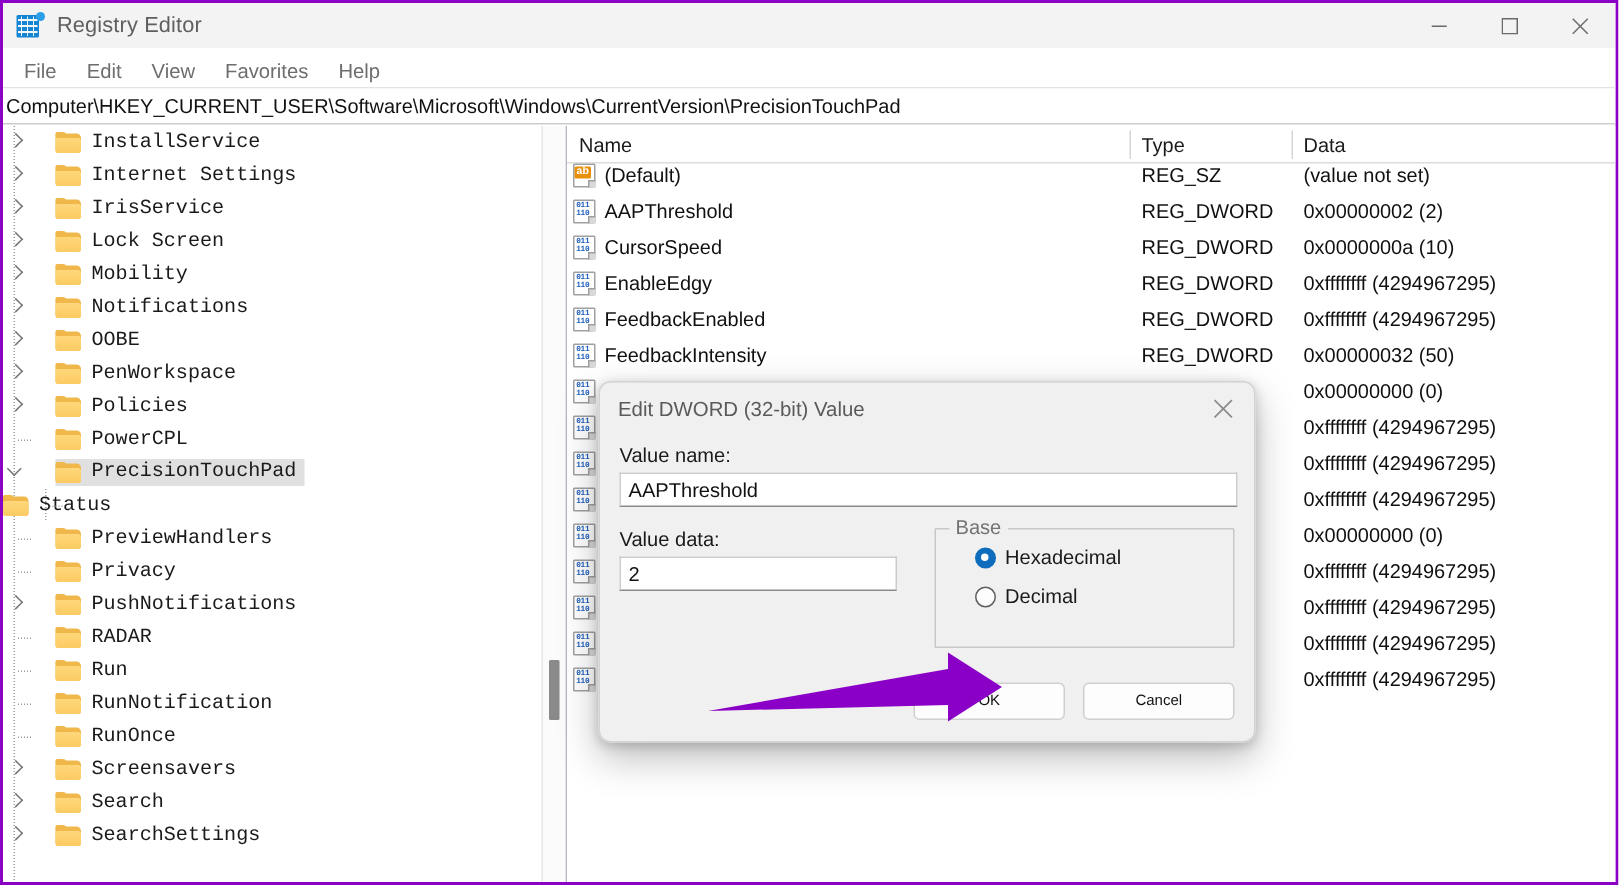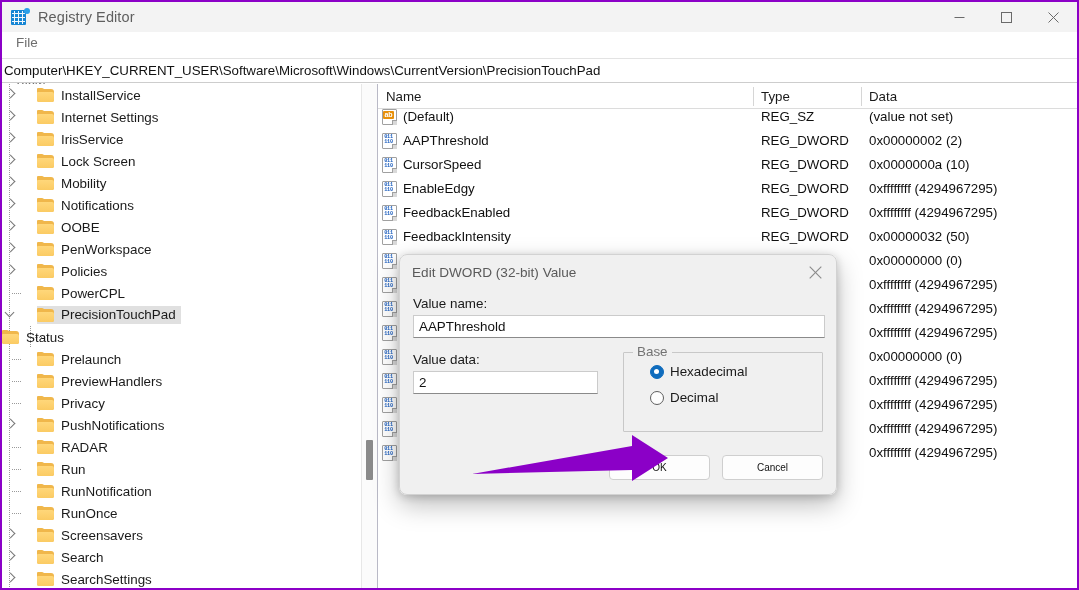--- a/index.html
+++ b/index.html
@@ -50,23 +50,22 @@
   .win-btn {
     width: 47px; height: 30px; display: flex; align-items: center; justify-content: center;
     color: #6a6a6a;
   }
   .win-btn svg { display: block; }
 
   
   .menubar {
     position: absolute; top: 30px; left: 0; right: 0; height: 27px;
     background: #ffffff;
-    display: flex; align-items: flex-start; padding-left: 4px;
+    display: flex; align-items: flex-end; padding-left: 4px;
     border-bottom: 1px solid #e3e3e3;
-    flex-direction: column;
   }
   .menu-item {
     font-size: 13.5px; color: #6e6e6e;
     padding: 3px 10px; white-space: nowrap;
   }
 
   
   .addressbar {
     position: absolute; top: 57px; left: 0; right: 0; height: 24px;
     background: #ffffff; border-bottom: 1px solid #cdcdcd;
@@ -82,20 +81,21 @@
     display: flex;
   }
 
   
   .tree-pane {
     position: relative;
     width: 376px; flex: none;
     background: #ffffff;
     border-right: 1px solid #b9b9c6;
     overflow: hidden;
+    font-family: Liberation Mono, monospace;
   }
   .tree-scroll { position: absolute; inset: 0 16px 0 0; }
   .tree-row {
     height: 22px; display: flex; align-items: center;
     position: relative; padding-left: 0;
     white-space: nowrap;
   }
   
   .guide {
     position: absolute; top: 0; bottom: 0; width: 1px;
@@ -483,33 +483,20 @@
             <div class="tree-row ind-1">
               <div class="tw" style="position: absolute; left: 0px;">
                 <div class="elbow"></div>
               </div>
               <div class="tree-label-wrap">
                 <div class="folder">
                   <div class="tab"></div>
                   <div class="back"></div>
                   <div class="front"></div>
                 </div>
-                <div class="tree-label">Prelaunch</div>
-              </div>
-            </div>
-            <div class="tree-row ind-1">
-              <div class="tw" style="position: absolute; left: 0px;">
-                <div class="elbow"></div>
-              </div>
-              <div class="tree-label-wrap">
-                <div class="folder">
-                  <div class="tab"></div>
-                  <div class="back"></div>
-                  <div class="front"></div>
-                </div>
                 <div class="tree-label">PreviewHandlers</div>
               </div>
             </div>
             <div class="tree-row ind-1">
               <div class="tw" style="position: absolute; left: 0px;">
                 <div class="elbow"></div>
               </div>
               <div class="tree-label-wrap">
                 <div class="folder">
                   <div class="tab"></div>

